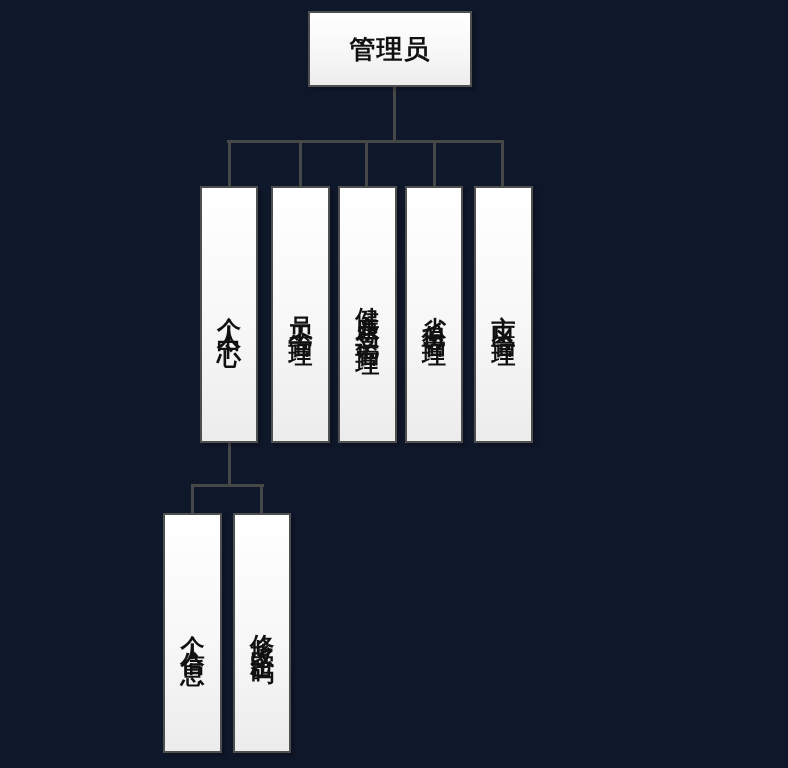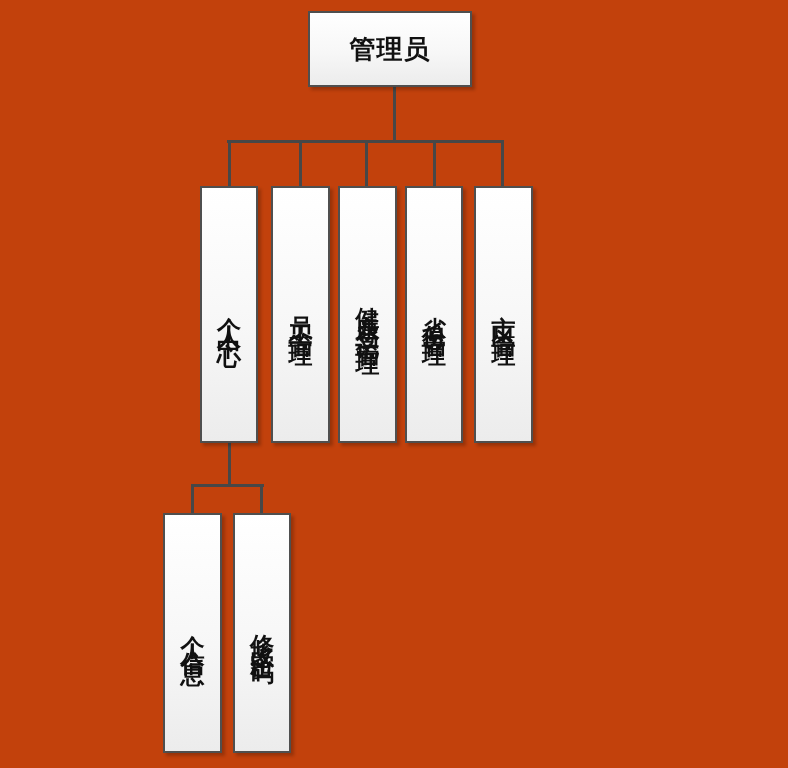--- a/index.html
+++ b/index.html
@@ -5,21 +5,21 @@
   html, body {
     margin: 0;
     padding: 0;
     background: #ffffff;
     font-family: "DejaVu Sans", "Liberation Sans", sans-serif;
   }
   .canvas {
     position: relative;
     width: 788px;
     height: 768px;
-    background: #c2410c;
+    background: #0f172a;
     overflow: hidden;
   }
   .node {
     position: absolute;
     box-sizing: border-box;
     border: 2px solid #4f4f4f;
     background: linear-gradient(to bottom, #ffffff 0%, #f7f7f7 55%, #ececec 100%);
     box-shadow: 3px 3px 3px rgba(0,0,0,0.22);
     display: flex;
     align-items: center;

